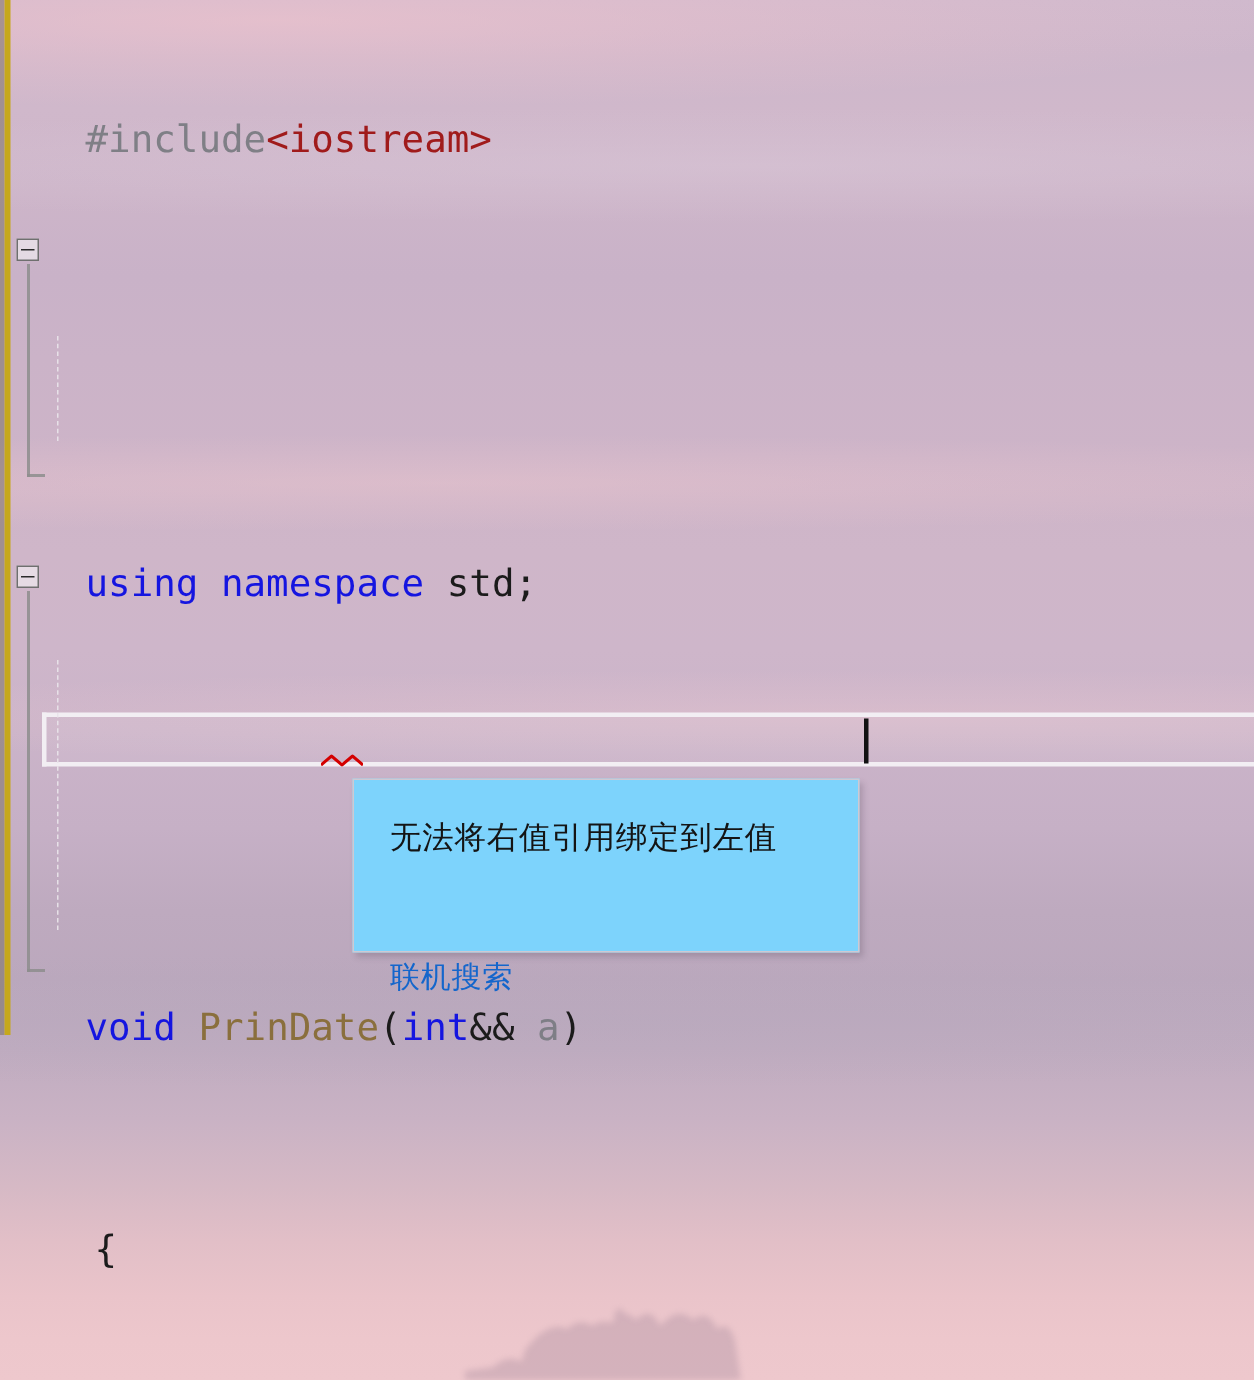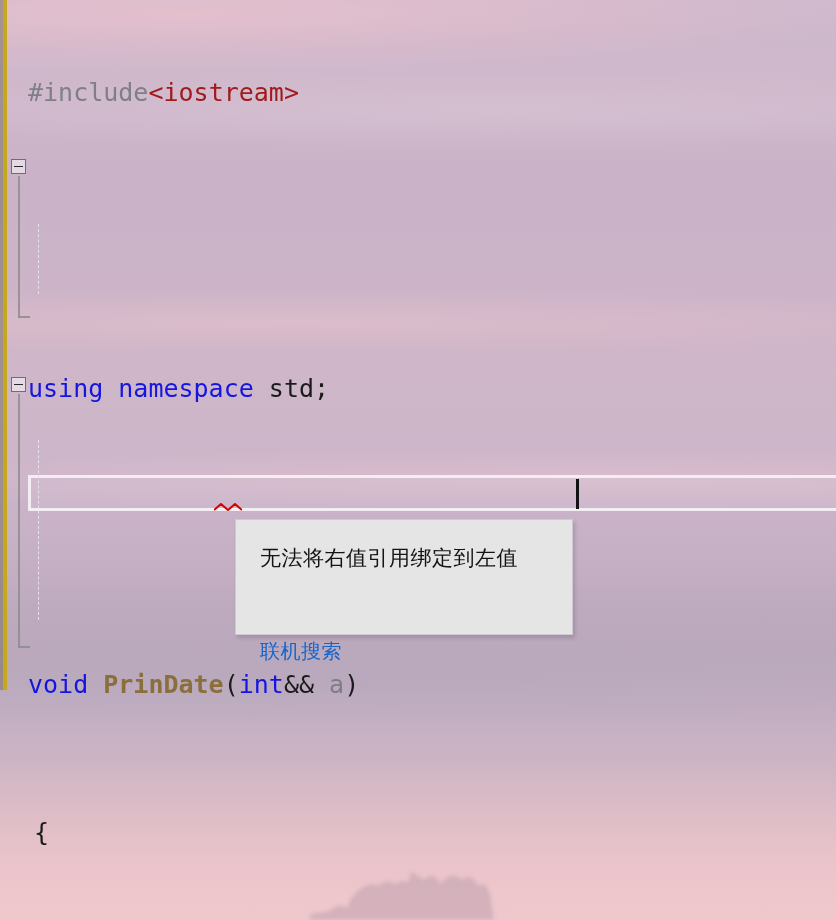--- a/index.html
+++ b/index.html
@@ -98,27 +98,27 @@
     letter-spacing: 0px;
     white-space: pre;
     color: #1b1b1b;
   }
   .line {
     position: relative;
     height: 37px;
     padding-left: 28px;
     box-sizing: border-box;
   }
-  .line .txt { position: relative; z-index: 3; }
+  .line .txt { position: relative; z-index: 3; margin-left: 29px; }
 
   
   .kw      { color: #1515e0; }        
   .pp      { color: #7f7f86; }        
   .hdr     { color: #a01b1b; }        
-  .fn      { color: #8a6f3d; font-weight: bold; }        
+  .fn      { color: #8a6f3d; }        
   .var     { color: #7e7e86; }        
   .op      { color: #1b1b1b; }
   .plain   { color: #1b1b1b; }
 
   
   .fold-box {
     position: absolute;
     left: 11px; top: 9px;
     width: 15px; height: 15px;
     border: 1px solid #6f6f6f;
@@ -193,21 +193,21 @@
     z-index: 6;
   }
 
   
   #tooltip {
     position: absolute;
     left: 235px;
     top: 519px;
     width: 338px;
     height: 116px;
-    background: #e5e5e5;
+    background: #7dd3fc;
     border: 1px solid #cfc9d2;
     box-shadow: 2px 3px 4px rgba(70,55,75,.22);
     box-sizing: border-box;
     z-index: 20;
     font-family: "DejaVu Sans", "Liberation Sans", sans-serif;
   }
   #tooltip .tip-msg {
     position: absolute;
     left: 24px; top: 24px;
     font-size: 21px;

